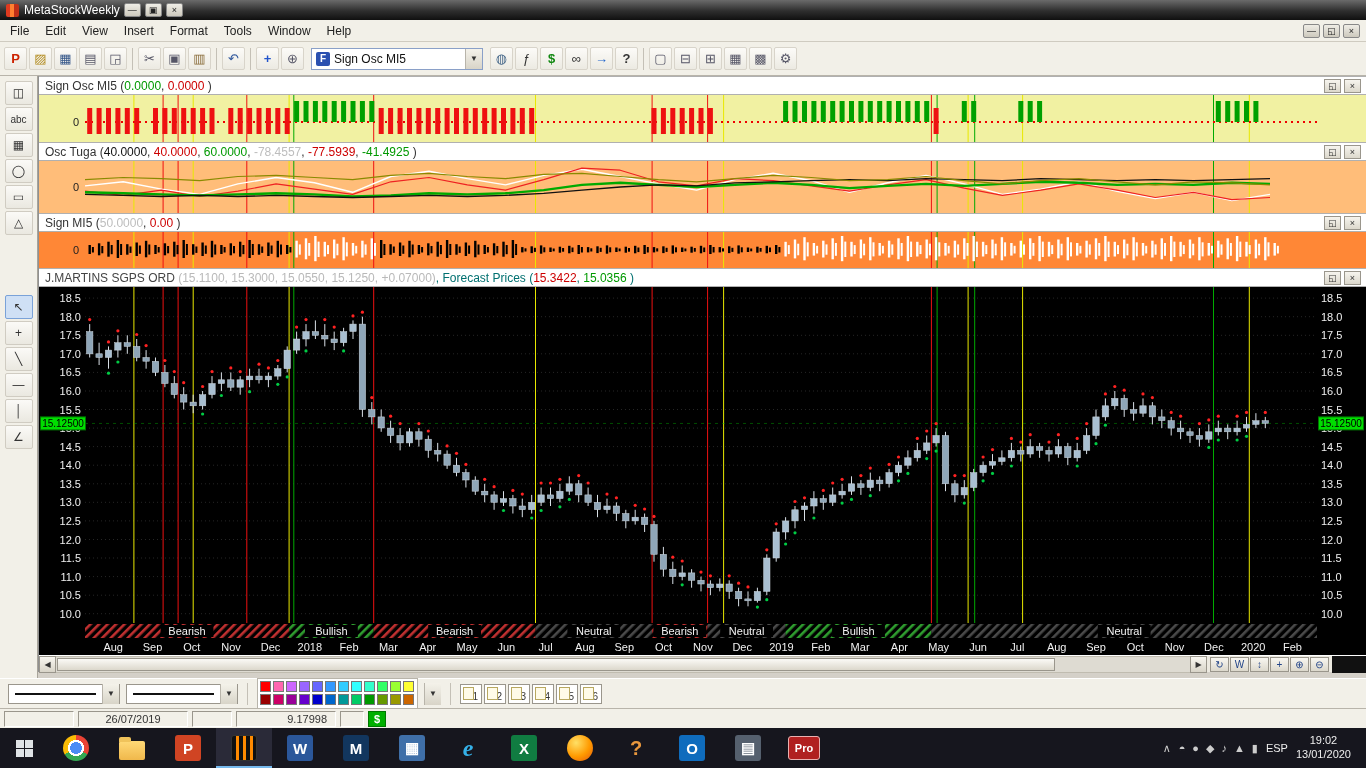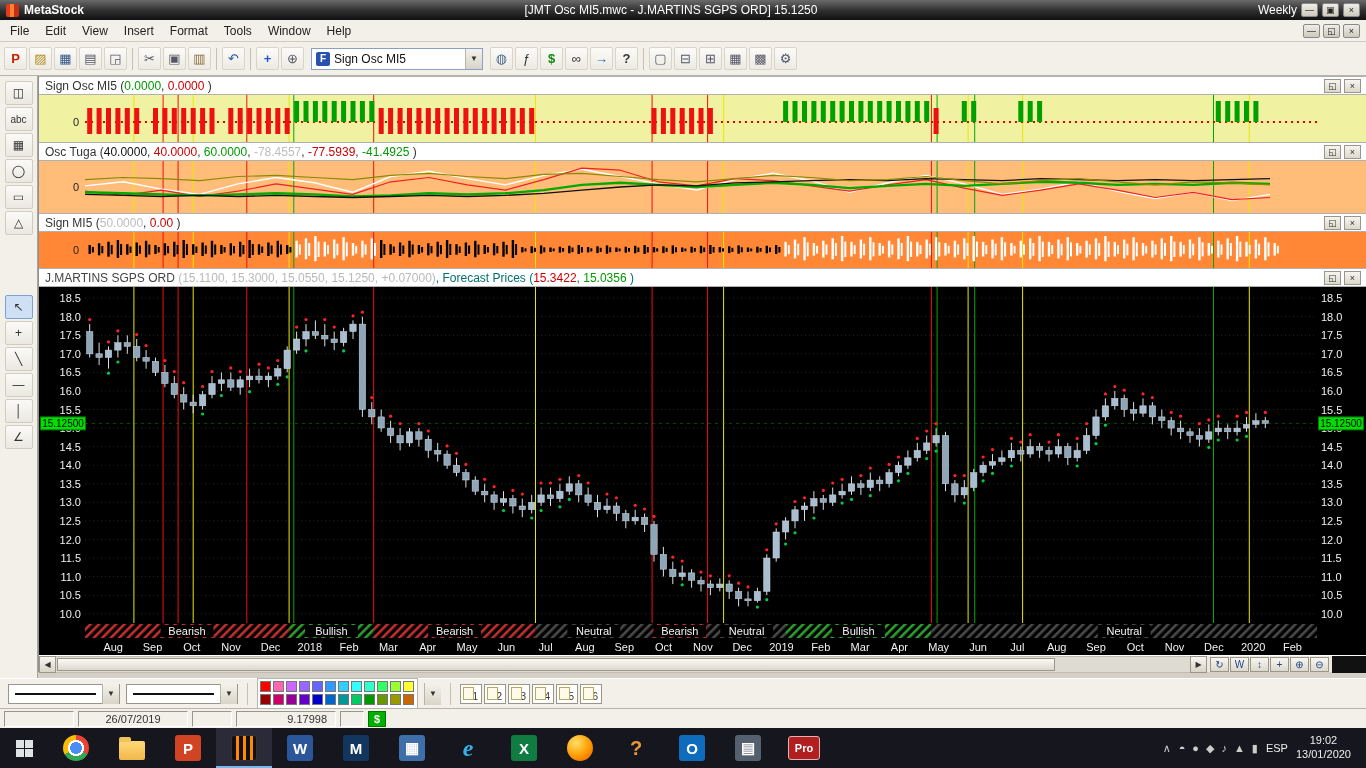--- a/index.html
+++ b/index.html
@@ -2,21 +2,21 @@
 <html><head>
 <meta charset="utf-8">
 <style>
 *{box-sizing:border-box;margin:0;padding:0}
 html,body{width:1366px;height:768px;overflow:hidden}
 body{font-family:"Liberation Sans",sans-serif;background:#d4d0c8}
 .screen{width:1366px;height:768px;display:flex;flex-direction:column}
 
 .titlebar{height:20px;flex:0 0 auto;background:linear-gradient(180deg,#6a6a6a,#2e2e2e 55%,#101010);color:#fff;display:flex;align-items:center;padding:0 6px;font-size:12px}
 .mslogo{width:13px;height:13px;margin-right:5px;border-radius:2px;background:linear-gradient(90deg,#e03a1f 0 4px,#ff8030 4px 8px,#c03018 8px 13px)}
-.tb-app{font-weight:bold}
+.tb-app{font-weight:normal}
 .tb-title{flex:1;text-align:center;white-space:nowrap;overflow:hidden}
 .tb-right{display:flex;align-items:center;gap:4px}
 .winbtn{width:17px;height:14px;background:linear-gradient(#efede6,#cdc9bd);color:#222;border:1px solid #888;font-size:9px;line-height:12px;text-align:center;border-radius:2px}
 
 .menubar{height:22px;flex:0 0 auto;background:#f2f0e8;display:flex;align-items:center;font-size:12px;color:#222;border-bottom:1px solid #cfcbc0;padding-left:2px}
 .menu-item{padding:3px 8px;cursor:default}
 .mspacer{flex:1}
 .mbtns{display:flex;gap:3px;padding-right:6px}
 
 .toolbar{height:34px;flex:0 0 auto;background:#f2f0e8;display:flex;align-items:center;gap:2px;padding:0 4px;border-bottom:1px solid #b8b4aa}
@@ -86,21 +86,20 @@
 .tk-edge{width:5px;border-left:1px solid #3a3a44}
 </style>
 </head>
 <body>
 
 <div class="screen">
 
   <div class="titlebar">
     <div class="mslogo"></div>
     <span class="tb-app">MetaStock</span>
-    <span class="tb-title">[JMT Osc MI5.mwc - J.MARTINS SGPS ORD]  15.1250</span>
     <div class="tb-right">
       <span>Weekly</span>
       <span class="winbtn">—</span>
       <span class="winbtn">▣</span>
       <span class="winbtn">×</span>
     </div>
   </div>
 
   <div class="menubar">
     <span id="menu-items" style="display:flex">

